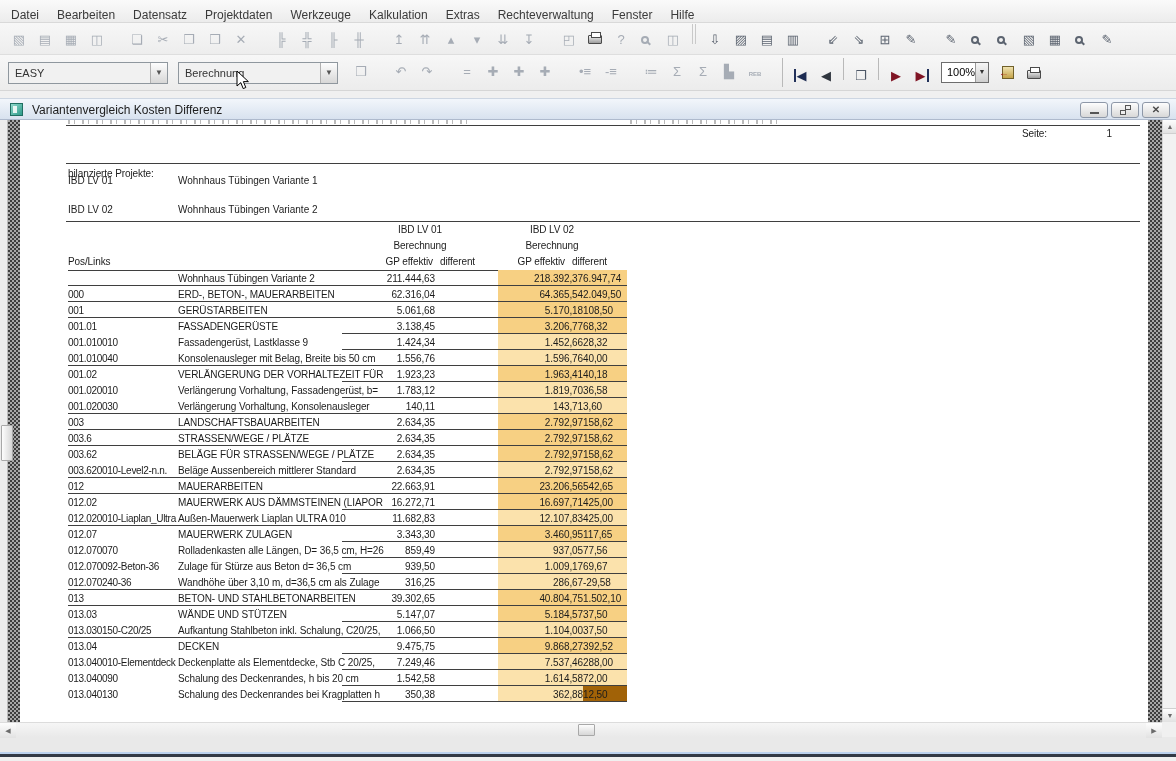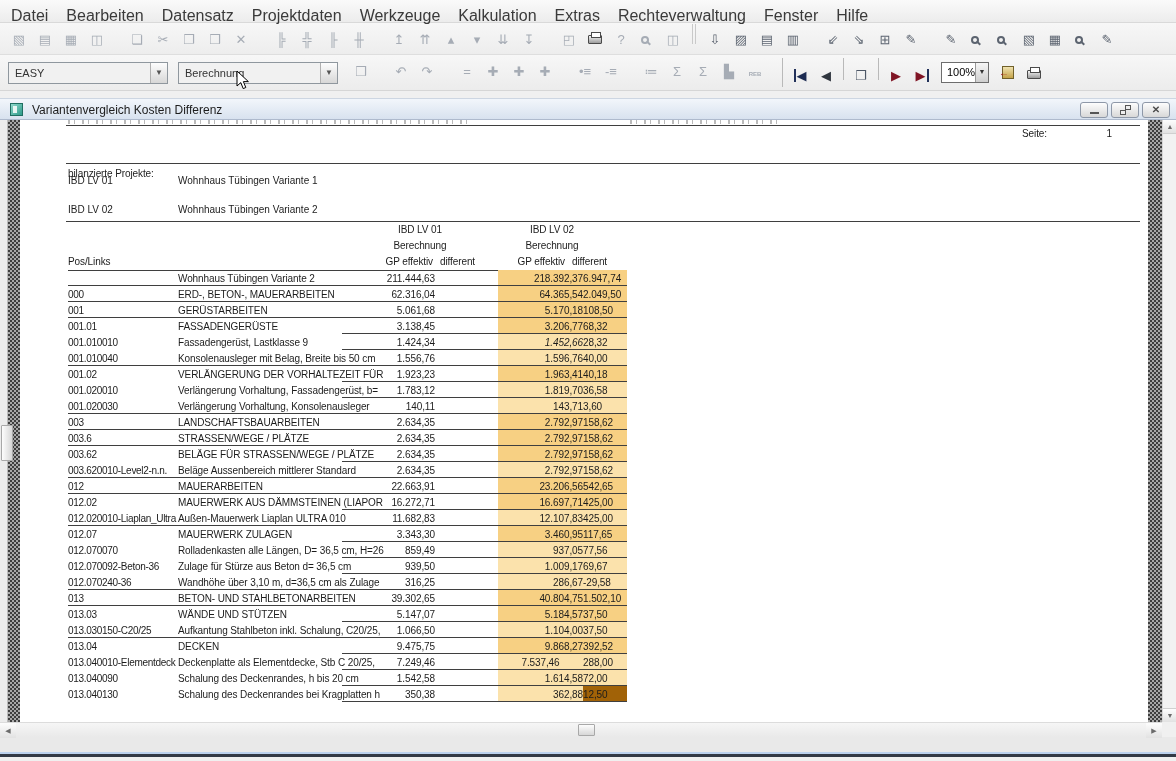--- a/index.html
+++ b/index.html
@@ -3,21 +3,21 @@
 <meta charset="utf-8">
 <style>
   html,body{margin:0;padding:0;width:1176px;height:761px;overflow:hidden;
     font-family:"Liberation Sans",sans-serif;background:#f0f0f0;position:relative;}
   *{box-sizing:border-box;}
   i{font-style:normal;display:inline-block;}
 
   
   #menubar{height:23px;background:linear-gradient(#fafafa,#ececec);border-bottom:1px solid #d9d9d9;
     display:flex;align-items:center;padding-left:2px;}
-  .mitem{font-size:16px;color:#3a3a3a;padding:4px 9px;height:23px;line-height:23px;cursor:default;}
+  .mitem{font-size:12px;color:#3a3a3a;padding:4px 9px;height:23px;line-height:23px;cursor:default;}
 
   
   #toolbar1{height:32px;background:linear-gradient(#f7f7f7,#ededed);border-bottom:1px solid #dedede;
     display:flex;align-items:center;padding-left:6px;}
   #toolbar2{height:36px;background:linear-gradient(#f7f7f7,#ececec);border-bottom:1px solid #d6d6d6;
     display:flex;align-items:center;padding-left:8px;position:relative;}
   .tbtn{width:26px;height:24px;display:inline-flex;align-items:center;justify-content:center;
     color:#a6acb5;border-radius:2px;}
   .tbtn.dark{color:#5c6470;}
   .tbtn .gl{font-size:13px;line-height:1;}
@@ -404,21 +404,21 @@
             <span class="c d1"></span>
             <span class="c n2" style="background: rgb(247, 208, 131);">3.206,77</span>
             <span class="c d2" style="background: rgb(247, 208, 131);">68,32</span>
             <i class="rsep partial" style="background: rgb(63, 63, 63);"></i>
           </div>
           <div class="trow">
             <span class="c cp">001.010010</span>
             <span class="c cd">Fassadengerüst, Lastklasse 9</span>
             <span class="c n1">1.424,34</span>
             <span class="c d1"></span>
-            <span class="c n2" style="background: rgb(251, 226, 172); font-style: italic;">1.452,66</span>
+            <span class="c n2" style="background: rgb(251, 226, 172);">1.452,66</span>
             <span class="c d2" style="background: rgb(251, 226, 172);">28,32</span>
             <i class="rsep partial" style="background: rgb(63, 63, 63);"></i>
           </div>
           <div class="trow">
             <span class="c cp">001.010040</span>
             <span class="c cd">Konsolenausleger mit Belag, Breite bis 50 cm</span>
             <span class="c n1">1.556,76</span>
             <span class="c d1"></span>
             <span class="c n2" style="background: rgb(251, 226, 172);">1.596,76</span>
             <span class="c d2" style="background: rgb(251, 226, 172);">40,00</span>
@@ -584,21 +584,21 @@
             <span class="c d1"></span>
             <span class="c n2" style="background: rgb(247, 208, 131);">9.868,27</span>
             <span class="c d2" style="background: rgb(247, 208, 131);">392,52</span>
             <i class="rsep partial" style="background: rgb(63, 63, 63);"></i>
           </div>
           <div class="trow">
             <span class="c cp">013.040010-Elementdeck</span>
             <span class="c cd">Deckenplatte als Elementdecke, Stb C 20/25,</span>
             <span class="c n1">7.249,46</span>
             <span class="c d1"></span>
-            <span class="c n2" style="background: rgb(251, 226, 172); text-align: center;">7.537,46</span>
+            <span class="c n2" style="background: rgb(251, 226, 172);">7.537,46</span>
             <span class="c d2" style="background: rgb(251, 226, 172);">288,00</span>
             <i class="rsep partial" style="background: rgb(63, 63, 63);"></i>
           </div>
           <div class="trow">
             <span class="c cp">013.040090</span>
             <span class="c cd">Schalung des Deckenrandes, h bis 20 cm</span>
             <span class="c n1">1.542,58</span>
             <span class="c d1"></span>
             <span class="c n2" style="background: rgb(251, 226, 172);">1.614,58</span>
             <span class="c d2" style="background: rgb(251, 226, 172);">72,00</span>

